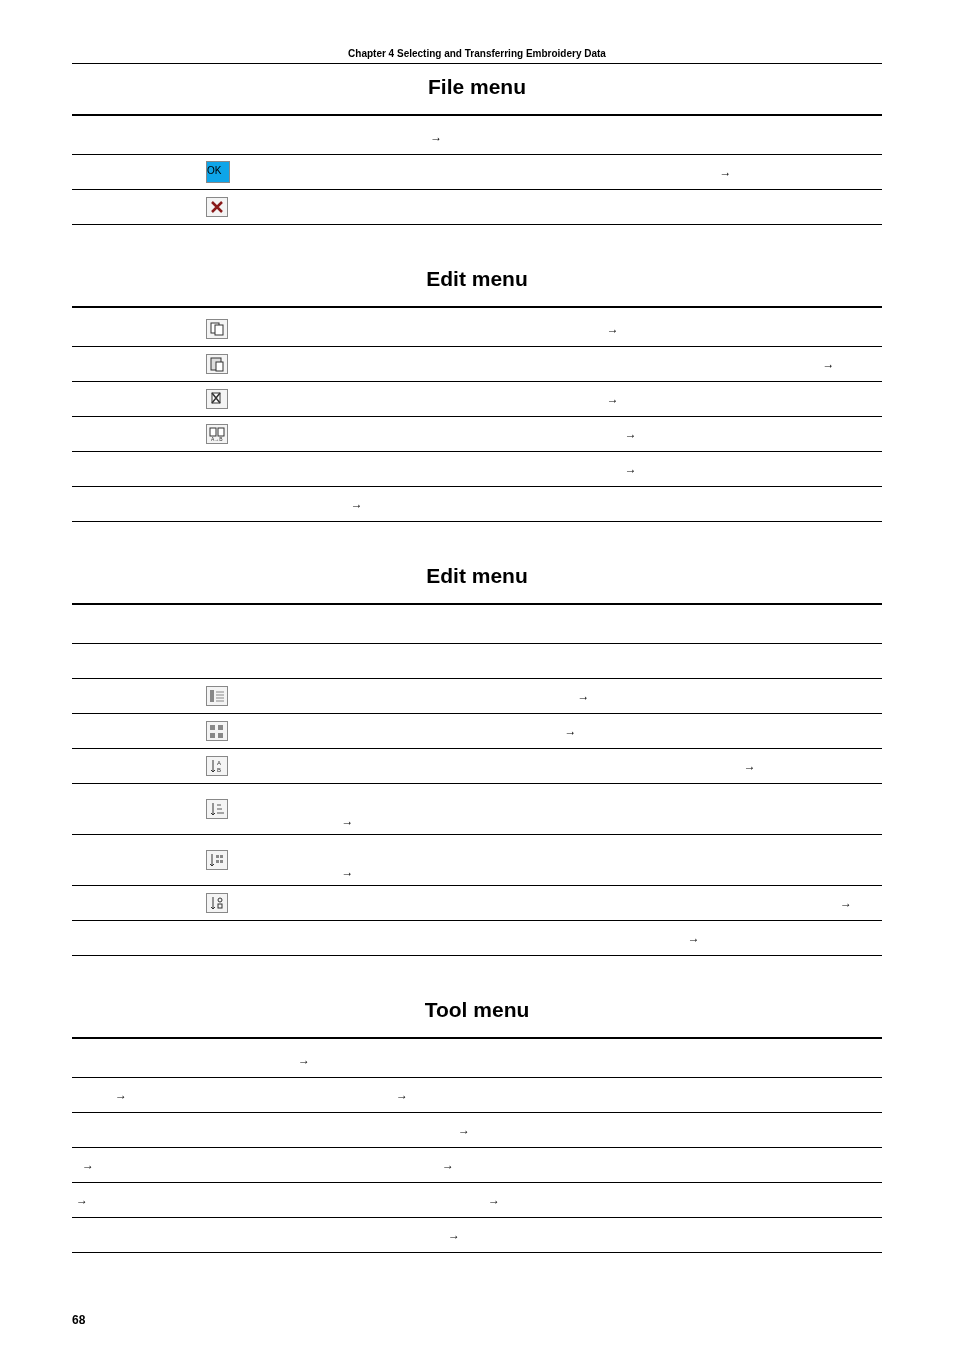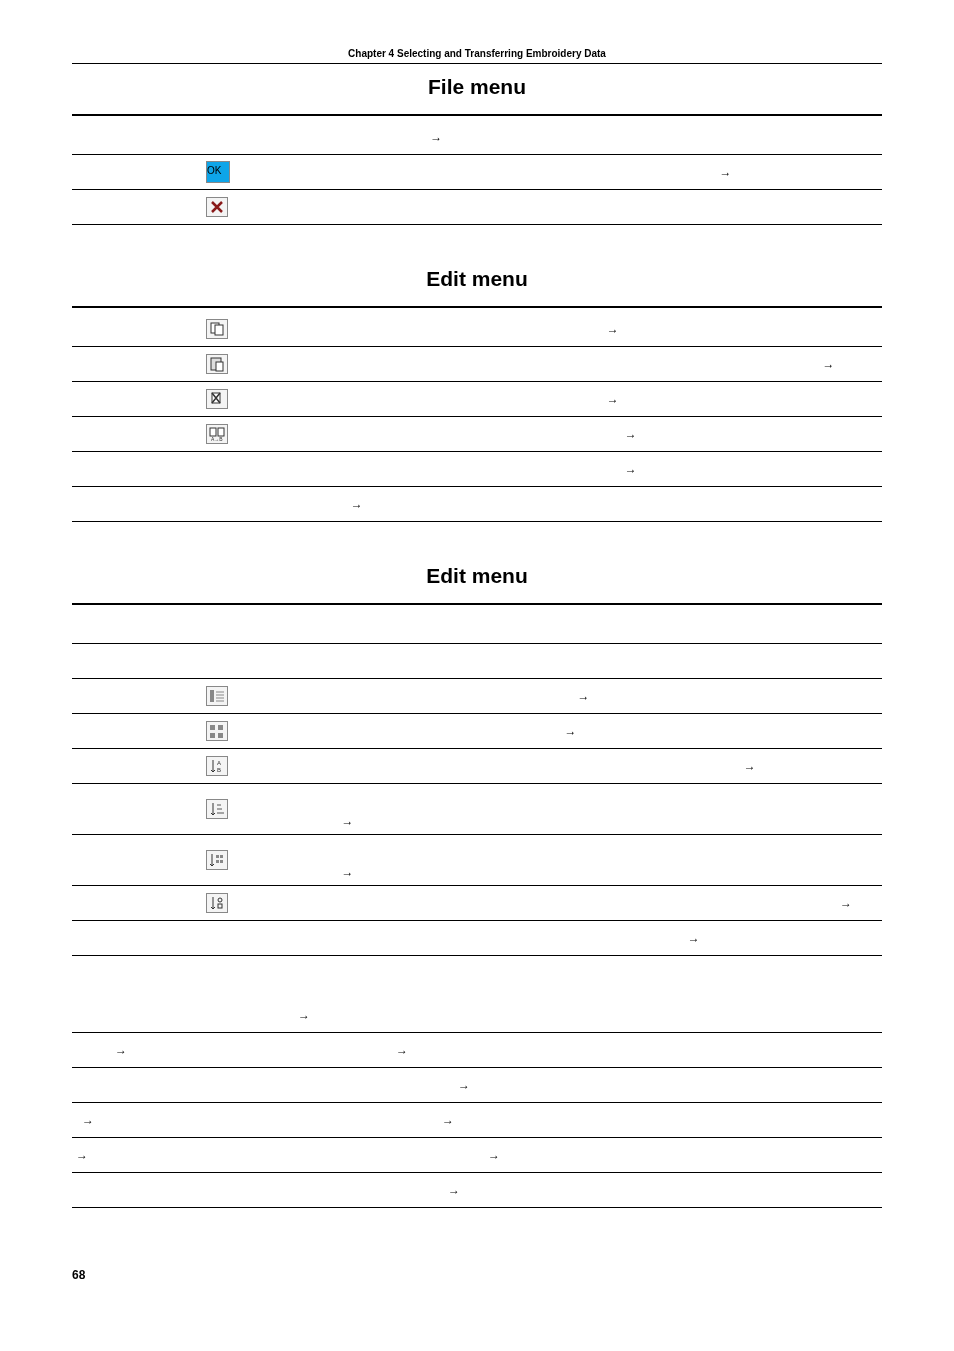--- a/index.html
+++ b/index.html
@@ -262,20 +262,21 @@
         <td class="icon-cell"></td>
         <td></td>
         <td style="text-align:right;padding-right:40px"><span class="arrow">→</span></td>
         <td></td>
       </tr>
     </tbody>
       </table>
   </div>
 
   <div class="menu-block">
+    <h2 class="menu-heading">Tool menu</h2>
     <table class="menu-table">
       <tbody>
           <tr>
         <td style="width:90px"></td>
         <td style="text-align:center;width:260px"><span class="arrow">→</span></td>
         <td></td>
       </tr>
       <tr>
         <td style="text-align:center"><span class="arrow">→</span></td>
         <td style="text-align:right;padding-right:30px"><span class="arrow">→</span></td>

